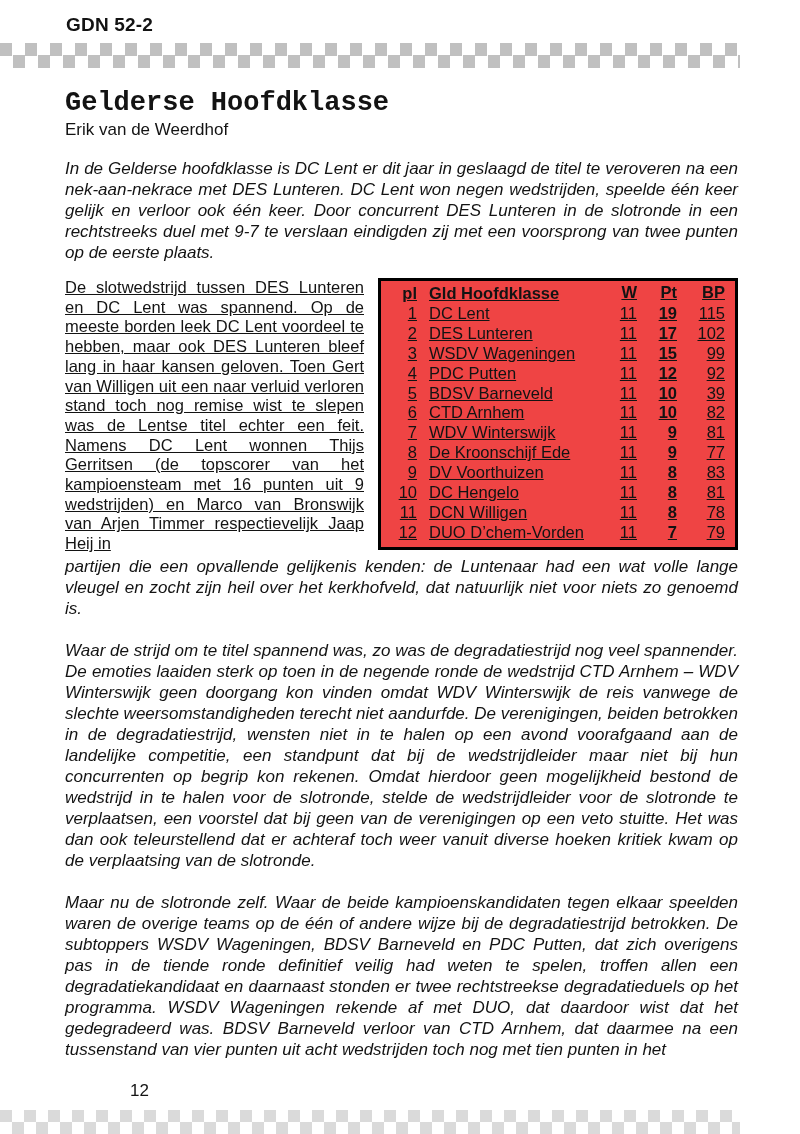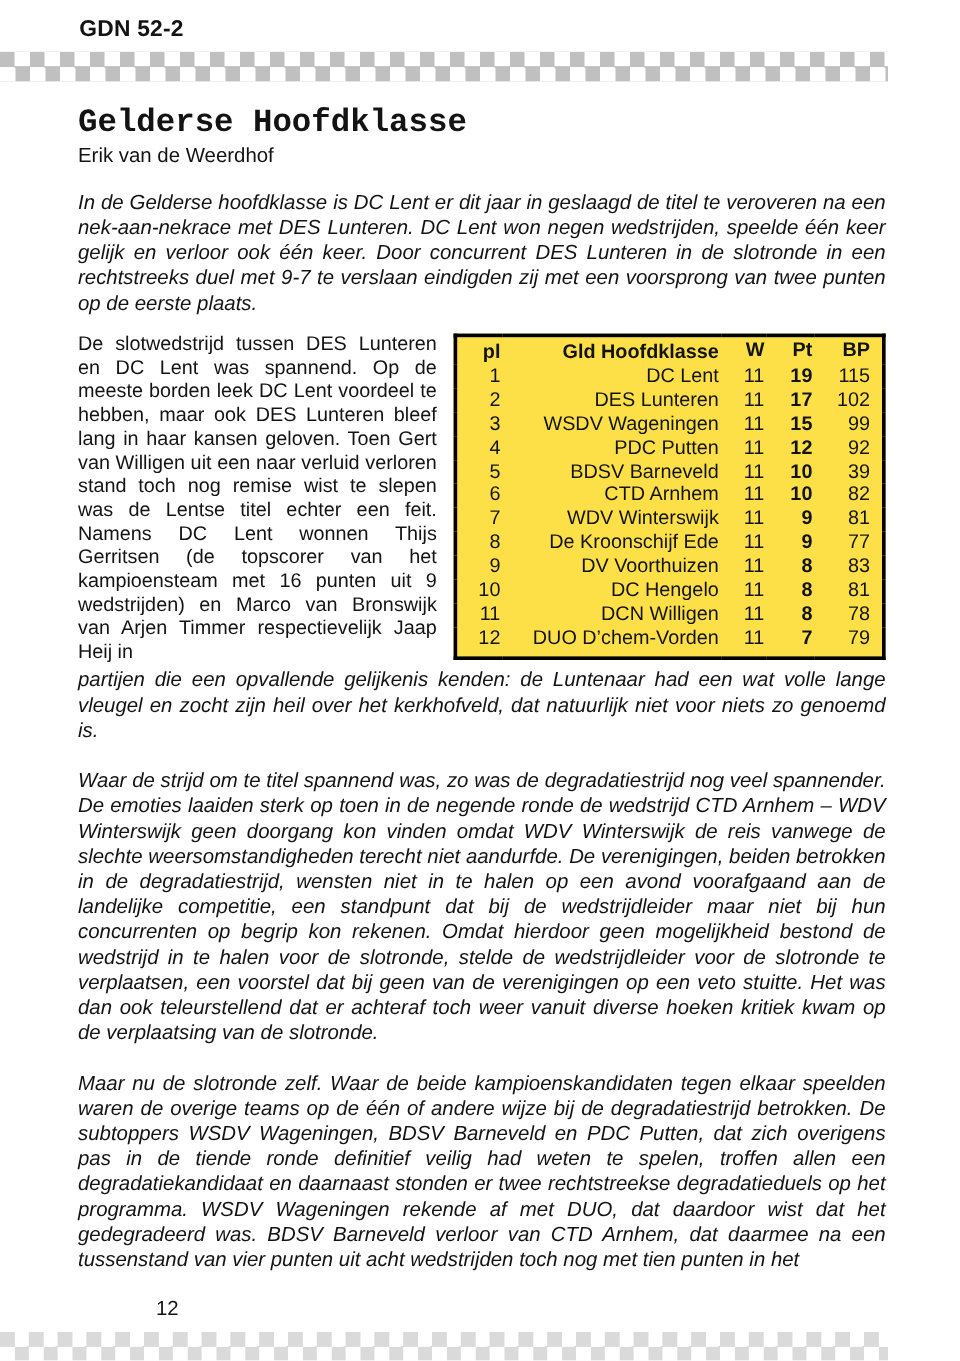--- a/index.html
+++ b/index.html
@@ -62,44 +62,45 @@
     text-align: justify;
     margin: 0 0 15px 0;
     font-style: italic;
   }
   p.after-cols { margin-top: 2px; margin-bottom: 21px; }
   .two-col {
     display: flex;
     justify-content: space-between;
     align-items: flex-start;
     margin: 12px 0 2px 0;
+    text-decoration: underline;
   }
   .col-left {
     width: 299px;
     font-size: 16.5px;
     line-height: 19.7px;
     text-align: justify;
   }
   .table-wrap { width: 360px; }
   table.standings {
     border-collapse: collapse;
     width: 100%;
-    background: #fde047;
+    background: #ef4444;
     border: 3px solid #000000;
     font-size: 16.5px;
   }
   table.standings th, table.standings td {
     padding: 0 2px;
     line-height: 19.9px;
     white-space: nowrap;
     font-weight: normal;
   }
   table.standings thead th { font-weight: bold; }
   table.standings .c-pl  { width: 26px; text-align: right; padding-left: 10px; }
-  table.standings .c-club{ text-align: right; padding-left: 10px; }
+  table.standings .c-club{ text-align: left; padding-left: 10px; }
   table.standings .c-w   { width: 34px; text-align: right; }
   table.standings .c-pt  { width: 36px; text-align: right; }
   table.standings .c-bp  { width: 44px; text-align: right; padding-right: 10px; }
   table.standings td.c-pt { font-weight: bold; }
   table.standings thead th.c-pl,
   table.standings thead th.c-club { padding-top: 3px; }
   table.standings tbody tr:last-child td { padding-bottom: 4px; }
   .page-number {
     position: absolute;
     left: 130px;

